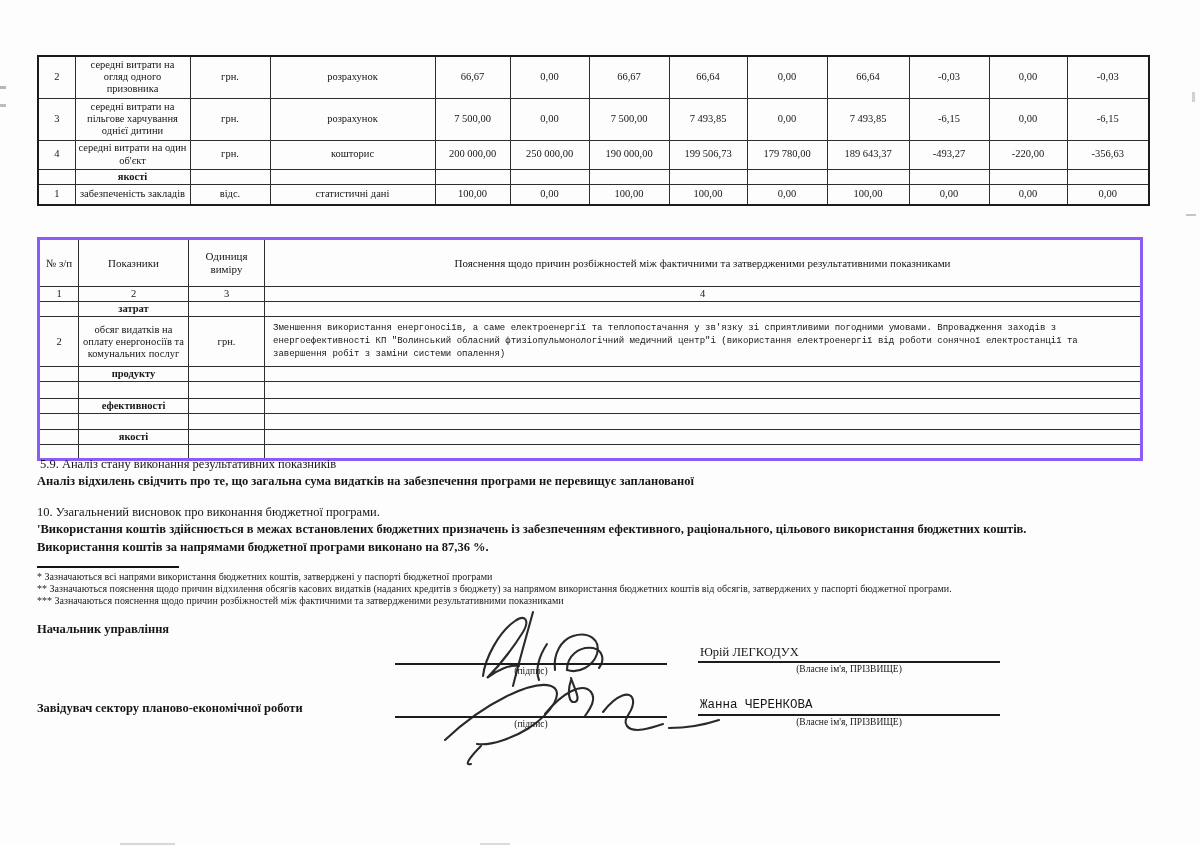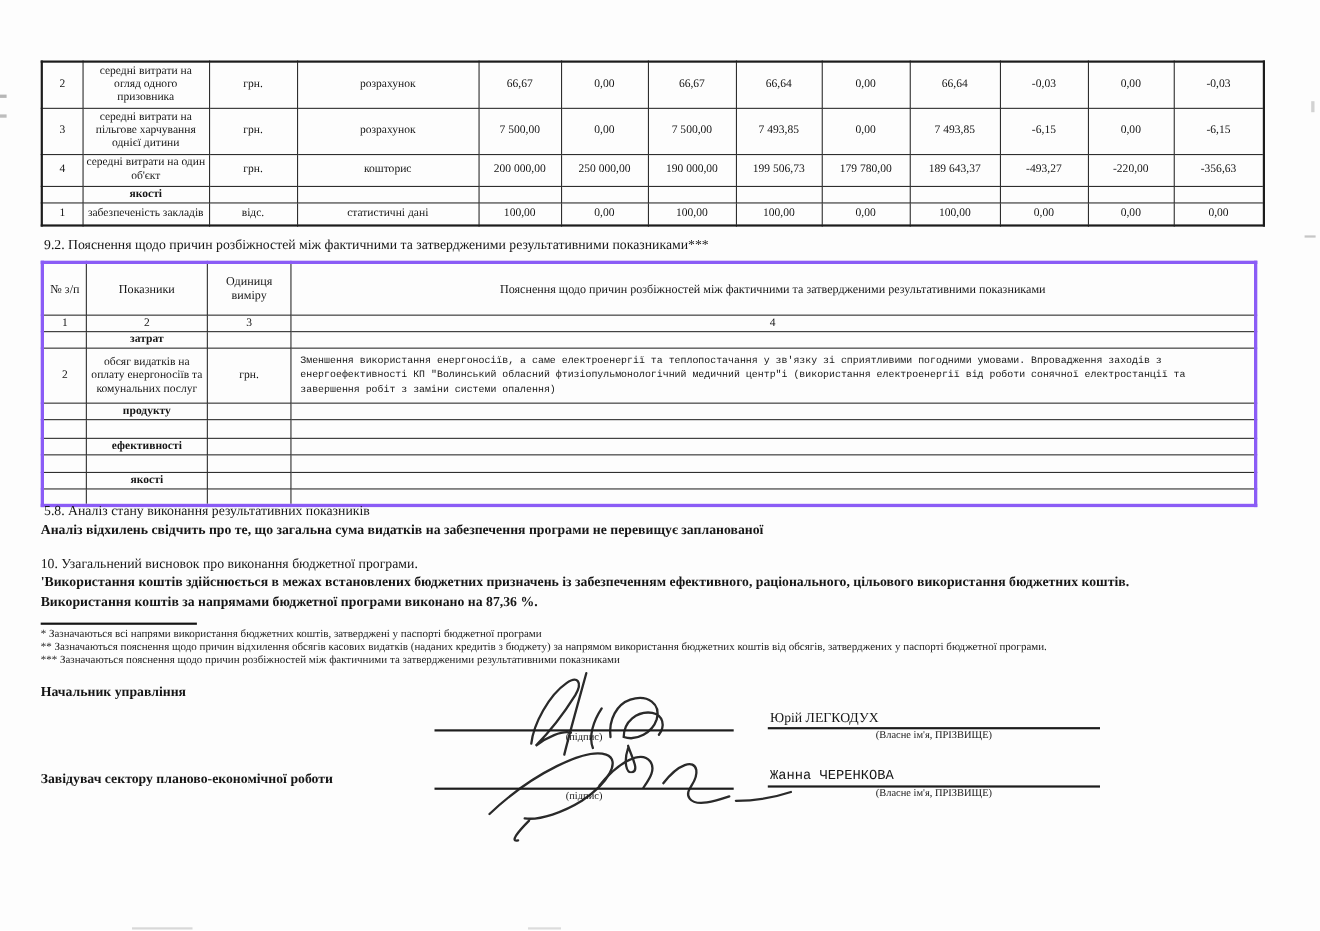--- a/index.html
+++ b/index.html
@@ -127,21 +127,20 @@
           <td>100,00</td>
           <td>0,00</td>
           <td>100,00</td>
           <td>0,00</td>
           <td>0,00</td>
           <td>0,00</td>
         </tr>
       </tbody>
   </table>
 
-  <div class="abs t12" style="left:40px;top:215px;">9.2. Пояснення щодо причин розбіжностей між фактичними та затвердженими результативними показниками***</div>
 
   <table class="expl-table">
     <colgroup>
       <col style="width:40px">
         <col style="width:110px">
         <col style="width:76px">
         <col style="width:877px">
     </colgroup>
     <tbody>
         <tr class="header h48">
@@ -200,21 +199,21 @@
         </tr>
         <tr class="h15">
           <td></td>
           <td></td>
           <td></td>
           <td></td>
         </tr>
       </tbody>
   </table>
 
-  <div class="abs t12" style="left:40px;top:457px;">5.8. Аналіз стану виконання результативних показників</div>
+  <div class="abs t12" style="left:40px;top:457px;">5.9. Аналіз стану виконання результативних показників</div>
   <div class="abs t12 bold" style="left:37px;top:474px;text-align:right;">Аналіз відхилень свідчить про те, що загальна сума видатків на забезпечення програми не перевищує запланованої</div>
 
   <div class="abs t12" style="left:37px;top:505px;">10. Узагальнений висновок про виконання бюджетної програми.</div>
   <div class="abs t12 bold" style="left:37px;top:522px;">'Використання коштів здійснюється в межах встановлених бюджетних призначень із забезпеченням ефективного, раціонального, цільового використання бюджетних коштів.</div>
   <div class="abs t12 bold" style="left:37px;top:540px;">Використання коштів за напрямами бюджетної програми виконано на 87,36 %.</div>
 
   <div class="rule" style="left:37px;top:566px;width:142px;height:2px;"></div>
   <div class="abs fnote" style="left:37px;top:571px;">* Зазначаються всі напрями використання бюджетних коштів, затверджені у паспорті бюджетної програми</div>
   <div class="abs fnote" style="left:37px;top:583px;">** Зазначаються пояснення щодо причин відхилення обсягів касових видатків (наданих кредитів з бюджету) за напрямом використання бюджетних коштів від обсягів, затверджених у паспорті бюджетної програми.</div>
   <div class="abs fnote" style="left:37px;top:595px;">*** Зазначаються пояснення щодо причин розбіжностей між фактичними та затвердженими результативними показниками</div>

